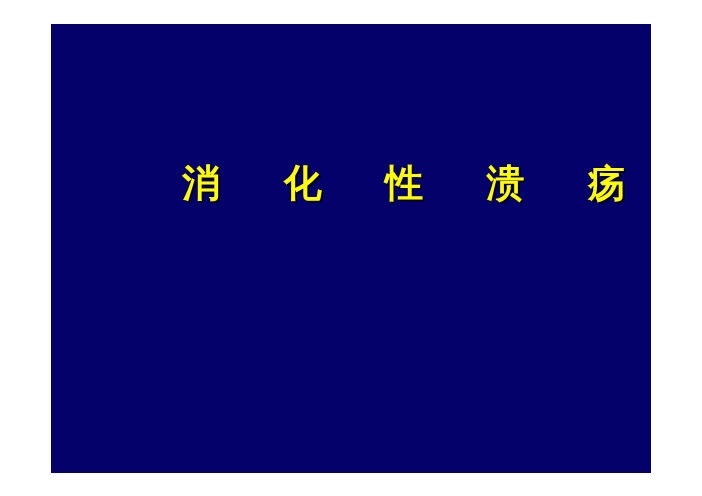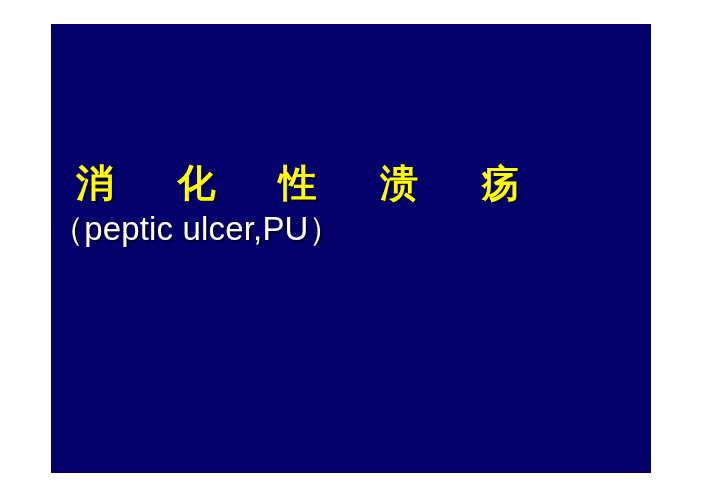--- a/index.html
+++ b/index.html
@@ -32,21 +32,21 @@
     background: #05016b;
     overflow: hidden;
   }
 
   
   #title-block {
     position: absolute;
     left: 0;
     right: 0;
     top: 136px;
-    text-align: left;
+    text-align: right;
   }
 
   .cn-title {
     display: block;
     color: #ffff00;
     font-family: "DejaVu Sans", "Liberation Sans", sans-serif;
     font-size: 38px;
     font-weight: bold;
     line-height: 46px;
     letter-spacing: 0.66em;
@@ -73,19 +73,18 @@
 <body>
 
 <div id="page" style="background: rgb(255, 255, 255);">
 
   <div id="slide" style="background: rgb(5, 1, 107);">
 
     <div id="title-block">
 
       <span class="cn-title" style="color: rgb(255, 255, 0);">消 化 性 溃 疡</span>
 
-      <span class="en-subtitle" style="color: rgb(255, 255, 255);">（peptic ulcer,PU）</span>
 
     </div>
 
   </div>
 
 </div>
 
 </body></html>

